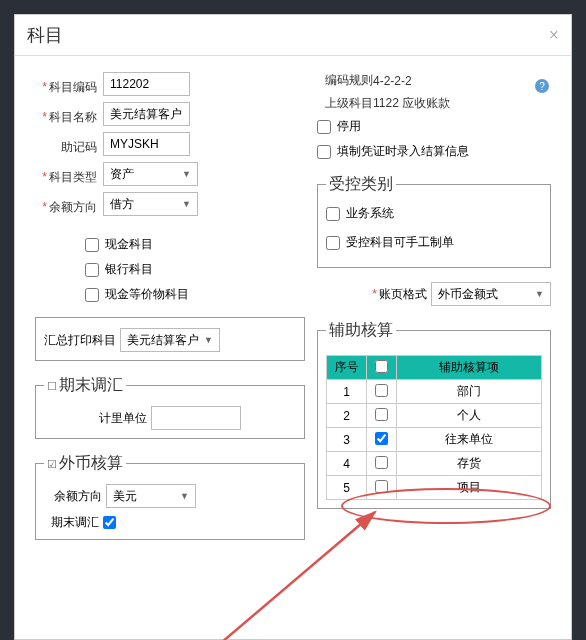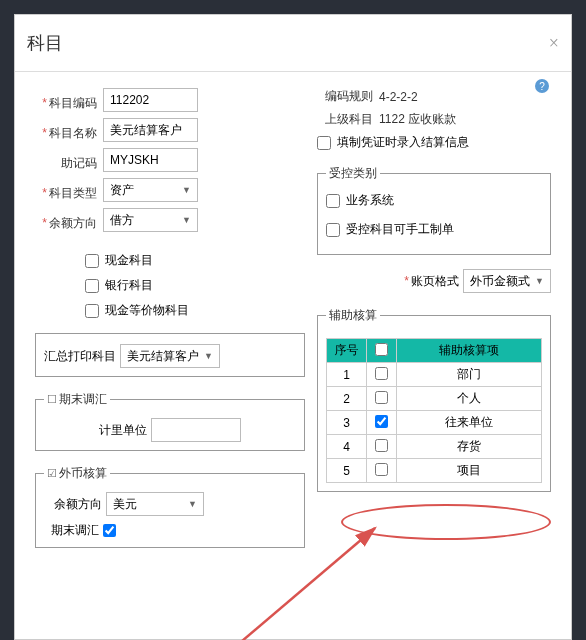--- a/index.html
+++ b/index.html
@@ -1,37 +1,37 @@
 <!DOCTYPE html>
 <html><head>
 <meta charset="utf-8">
 <style>
 * { box-sizing: border-box; margin: 0; padding: 0; }
 body { font-family: "Microsoft YaHei", Arial, sans-serif; font-size: 12px; background: #2a2f38; width: 586px; height: 640px; position: relative; }
 .dialog { background: #fff; position: absolute; left: 14px; top: 14px; right: 14px; bottom: 0; border: 1px solid #ccc; }
-.dialog-header { padding: 16px 12px; border-bottom: 1px solid #ddd; display: flex; justify-content: space-between; align-items: center; font-family: Liberation Serif, serif; }
+.dialog-header { padding: 8px 12px; border-bottom: 1px solid #ddd; display: flex; justify-content: space-between; align-items: center; font-family: Liberation Serif, serif; }
 .dialog-title { font-size: 18px; font-weight: normal; color: #333; }
 .close-btn { font-size: 18px; color: #999; cursor: pointer; }
 .dialog-body { padding: 16px 20px; display: flex; gap: 12px; position: relative; }
 .left-col { width: 270px; }
 .right-col { flex: 1; }
 .form-row { display: flex; align-items: flex-end; margin-bottom: 6px; }
 .form-row .lbl { width: 68px; text-align: right; padding-right: 6px; color: #333; }
 .req::before { content: "*"; color: #d9534f; margin-right: 2px; }
-.txt { border: 1px solid #bbb; height: 24px; padding: 0 6px; font-size: 12px; width: 95px; }
+.txt { border: 1px solid #bbb; height: 24px; padding: 0 6px; font-size: 12px; width: 87px; }
 .sel { border: 1px solid #bbb; height: 24px; padding: 0 6px; width: 95px; background: #fff; position: relative; display: inline-flex; align-items: center; cursor: pointer; }
 .sel .caret { position: absolute; right: 6px; font-size: 9px; color: #666; }
 .chk-list { margin-left: 50px; margin-top: 20px; }
 .chk-row { display: flex; align-items: center; margin-bottom: 8px; }
 .chk-row input[type="checkbox"] { margin-right: 6px; width: 14px; height: 14px; }
 fieldset { border: 1px solid #999; margin-top: 14px; padding: 10px 8px 8px; position: relative; }
-fieldset legend { padding: 0 3px; font-size: 12px; color: #333; }
+fieldset legend { padding: 0 3px; font-size: 16px; color: #333; }
 fieldset.checked legend::before { content: "☑"; margin-right: 2px; color: #666; font-size: 11px; }
 fieldset.unchecked legend::before { content: "☐"; margin-right: 2px; color: #666; font-size: 11px; }
-.info-row { display: flex; align-items: center; margin-bottom: 6px; gap: 6px; }
+.info-row { display: flex; align-items: center; margin-bottom: 6px; }
 .info-lbl { color: #333; min-width: 56px; text-align: right; }
 .info-val { color: #333; }
 .help-icon { position: absolute; right: 22px; top: 64px; width: 14px; height: 14px; border-radius: 50%; background: #5b9bd5; color: #fff; font-size: 10px; display: flex; align-items: center; justify-content: center; cursor: pointer; }
 .aux-table { width: 100%; border-collapse: collapse; margin-top: 4px; }
 .aux-table th, .aux-table td { border: 1px solid #ccc; padding: 3px 4px; text-align: center; font-weight: normal; }
 .aux-table th { background: #14b8a6; }
 .aux-table td:first-child { width: 40px; }
 .aux-table td:nth-child(2), .aux-table th:nth-child(2) { width: 30px; }
 .ellipse { border: 2px solid #d9534f; border-radius: 50%; width: 210px; height: 36px; position: absolute; left: 326px; top: 432px; }
 .arrow-svg { position: absolute; left: 150px; top: 446px; width: 250px; height: 180px; pointer-events: none; }
@@ -106,61 +106,65 @@
         <div class="row-inline" style="justify-content:center">
           <span>计里单位</span>
           <input class="txt" style="width: 90px;">
         </div>
       </fieldset>
 
       <fieldset class="checked">
         <legend>外币核算</legend>
         <div class="row-inline" style="margin-bottom:6px;margin-left:10px">
           <span>余额方向</span>
-          <div class="sel" style="width:98px">
+          <div class="sel" style="width:90px">
               <span>美元</span>
               <span class="caret">▼</span>
             </div>
         </div>
         <div class="row-inline" style="margin-left:7px">
           <span>期末调汇</span>
           <input type="checkbox" checked="" style="">
         </div>
       </fieldset>
     </div>
 
     <div class="right-col">
       <div class="info-row">
         <span class="info-lbl">编码规则</span>
         <span class="info-val">4-2-2-2</span>
       </div>
       <div class="info-row">
         <span class="info-lbl">上级科目</span>
         <span class="info-val">1122 应收账款</span>
       </div>
+      <div class="chk-row" style="margin-top:6px">
+          <input type="checkbox" style="">
+          <span>停用</span>
+        </div>
       <div class="chk-row">
           <input type="checkbox" style="">
           <span>填制凭证时录入结算信息</span>
         </div>
 
       <fieldset>
         <legend>受控类别</legend>
         <div class="chk-row">
             <input type="checkbox" style="">
             <span>业务系统</span>
           </div>
         <div class="chk-row" style="margin-top:12px">
             <input type="checkbox" style="">
             <span>受控科目可手工制单</span>
           </div>
       </fieldset>
 
       <div class="row-inline" style="margin-top:14px;justify-content:flex-end">
         <span class="req">账页格式</span>
-        <div class="sel" style="width:88px">
+        <div class="sel" style="width:120px">
             <span>外币金额式</span>
             <span class="caret">▼</span>
           </div>
       </div>
 
       <fieldset>
         <legend>辅助核算</legend>
         <table class="aux-table">
           <thead>
               <tr>

